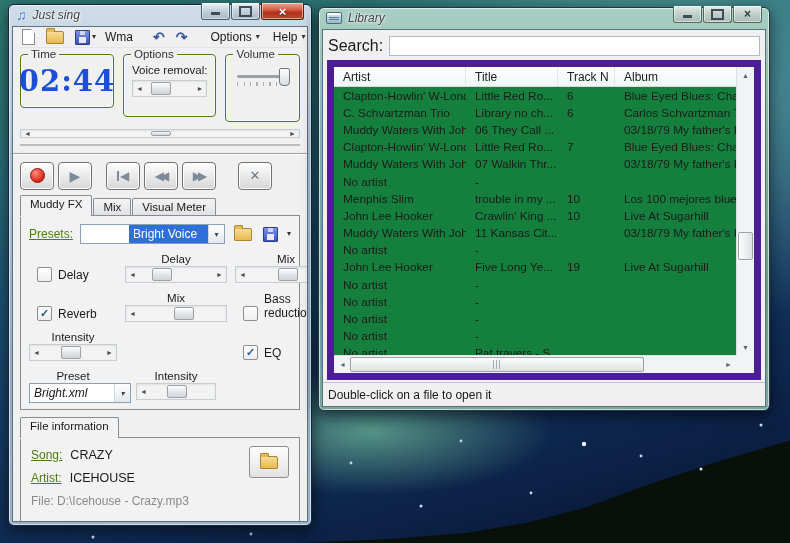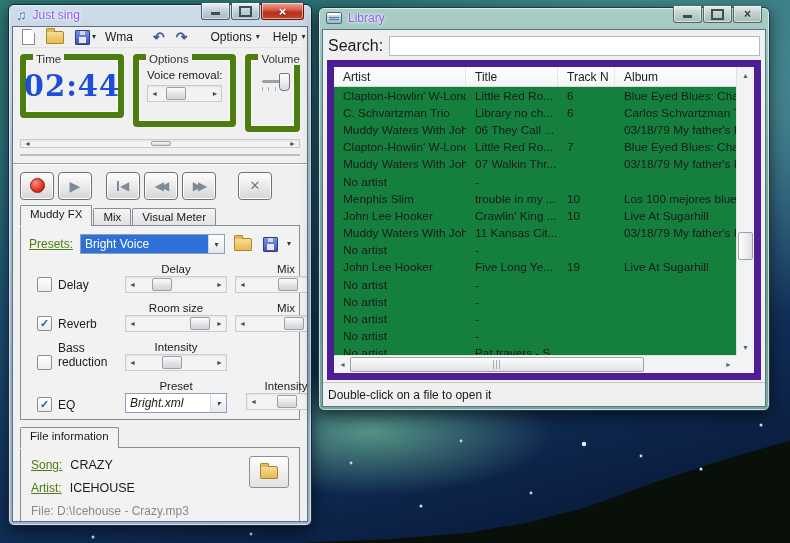--- a/index.html
+++ b/index.html
@@ -17,21 +17,21 @@
   .stars{position:absolute;left:0;top:0;width:2px;height:2px;border-radius:50%;background:transparent;
     box-shadow:583px 443px 0 1.2px #e8f0ff, 420px 505px 0 .5px #cfe0ff, 350px 462px 0 .4px #bcd4f5,
       700px 468px 0 .5px #d6e4ff, 530px 492px 0 .4px #c4d8fa, 92px 536px 0 .5px #cfe0ff,
       250px 533px 0 .4px #b8d0f0, 760px 424px 0 .5px #d6e4ff, 640px 455px 0 .4px #c4d8fa,
       460px 440px 0 .4px #b8d0f0;}
   
   .win{position:absolute;border-radius:6px;box-shadow:0 4px 16px rgba(0,0,0,.6);}
   .win .frame{position:absolute;inset:0;border-radius:6px;border:1px solid #0f2740;
     box-shadow:inset 0 0 0 1px rgba(255,255,255,.6);}
   .titlebar{position:relative;height:22px;display:flex;align-items:center;gap:6px;padding:0 8px;z-index:2;}
-  .title-text{font-size:12px;color:#8b5cf6;text-shadow:0 0 4px #fff,0 0 2px #fff;flex:1;white-space:nowrap;}
+  .title-text{font-size:12px;color:#404040;text-shadow:0 0 4px #fff,0 0 2px #fff;flex:1;white-space:nowrap;font-style:italic;}
   .caption-btns{display:flex;gap:1px;margin-top:-7px;}
   .cap-btn{width:27px;height:16px;display:flex;align-items:center;justify-content:center;
     border:1px solid #44606f;border-top:none;border-radius:0 0 3px 3px;
     background:linear-gradient(#eef4f8,#c3d2db 45%,#a8bac6);box-shadow:inset 0 0 0 1px rgba(255,255,255,.5);cursor:default;}
   .cap-btn .bar{width:9px;height:3px;background:#3d4c55;margin-top:4px;}
   .cap-btn .box{width:9px;height:7px;border:2px solid #3d4c55;background:transparent;}
   .cap-btn.close-red{width:41px;background:linear-gradient(#f0a898,#d95f4b 40%,#b3311d 60%,#c2452f);
     border-color:#6b1507;color:#fff;font-size:13px;font-weight:bold;text-shadow:0 1px 2px rgba(0,0,0,.5);}
   .client{position:absolute;left:4px;right:4px;top:22px;bottom:4px;background:#f0f0f0;
     border:1px solid #5a7287;overflow:hidden;}
@@ -52,21 +52,21 @@
   .icon-folder{width:16px;height:11px;background:linear-gradient(#f7dc96,#e8b94e);border:1px solid #a8852f;
     border-radius:1px 2px 1px 1px;position:relative;display:inline-block;}
   .icon-folder::before{content:"";position:absolute;left:-1px;top:-4px;width:7px;height:3px;
     background:#e8b94e;border:1px solid #a8852f;border-bottom:none;border-radius:2px 2px 0 0;}
   .icon-floppy{width:13px;height:13px;background:linear-gradient(#7d94e0,#3c55b8);border:1px solid #2a3c8a;
     position:relative;display:inline-block;border-radius:1px;}
   .icon-floppy::before{content:"";position:absolute;left:3px;top:6px;width:7px;height:6px;background:#e8e8f4;}
   .icon-floppy::after{content:"";position:absolute;left:4px;top:0;width:5px;height:4px;background:#cdd6f2;}
   
   .groups{display:flex;gap:9px;margin-top:6px;}
-  .group{position:relative;border:6px solid #4d7c0f;border-radius:4px;height:52px;background:#f0f0f0;
+  .group{position:relative;border:1px solid #4d7c0f;border-radius:4px;height:52px;background:#f0f0f0;
     box-shadow:inset 0 0 0 1px #fbfbfb;}
   .glabel{position:absolute;top:-7px;left:7px;background:#f0f0f0;padding:0 3px;font-size:11.5px;color:#333;}
   .grp-time{width:92px;display:flex;align-items:center;justify-content:center;}
   .time-value{font-family:"DejaVu Serif",serif;font-weight:bold;font-size:29px;letter-spacing:1px;color:#1d4ed8;}
   .grp-options{width:94px;padding:9px 8px 0;}
   .voice-removal-label{font-size:11.5px;margin-bottom:4px;white-space:nowrap;}
   .grp-volume{width:86px;padding:14px 8px 0;}
   
   .hscroll{position:relative;height:15px;background:#f3f3f3;border:1px solid #c9cdd2;
     box-shadow:inset 0 1px 2px rgba(0,0,0,.08);display:flex;align-items:center;}
@@ -100,21 +100,21 @@
   .tab{padding:2px 9px 2px;font-size:11.5px;border:1px solid #898c95;border-bottom:none;border-radius:2px 2px 0 0;
     background:linear-gradient(#f4f4f4,#e0e1e4);margin-right:1px;height:13px;}
   .tab.active{background:#f2f2f2;height:16px;position:relative;z-index:2;box-shadow:0 1px 0 #f2f2f2;}
   .panel{border:1px solid #898c95;background:#f2f2f2;margin-top:-1px;}
   .fx-panel{padding:8px 8px 6px;}
   
   .presets-row{display:flex;align-items:center;gap:7px;}
   .link-label{text-decoration:underline;color:#4d7c0f;font-size:12px;}
   .combo{display:flex;align-items:stretch;width:146px;height:18px;border:1px solid #8aa0b8;background:#fff;}
   .combo .sel{flex:1;display:flex;align-items:center;padding:0 4px;font-size:12px;white-space:nowrap;overflow:hidden;}
-  .combo .sel.hl{background:#2f6fd8;color:#fff;}
+  .combo .sel.hl{background:#2f6fd8;color:#fff;margin-left:48px;}
   .combo .dd-btn{width:15px;display:flex;align-items:center;justify-content:center;font-size:8px;color:#444;
     border-left:1px solid #d0d8e0;background:linear-gradient(#fefefe,#e4e8ec);}
   
   .fx-grid{display:grid;grid-template-columns:88px 102px 102px;column-gap:8px;row-gap:9px;margin-top:9px;}
   .fx-check{display:flex;align-items:flex-end;gap:6px;padding-left:8px;padding-bottom:1px;font-size:12px;}
   .cb{width:13px;height:13px;flex:none;border:1px solid #8e8e8e;border-radius:2px;background:linear-gradient(#fff,#ededed);
     display:flex;align-items:center;justify-content:center;font-size:11px;font-weight:bold;color:#33608e;line-height:1;}
   .fx-slider .cap{text-align:center;font-size:11.5px;margin-bottom:1px;}
   .fx-label-2line{line-height:1.15;}
   .eq-slider-narrow{width:78px;margin:0 auto;}
@@ -320,28 +320,20 @@
           </div>
         </div>
 
         <div class="fx-check">
           <span class="cb">
               <span>✓</span>
             </span>
           <span>Reverb</span>
         </div>
         <div class="fx-slider">
-          <div class="cap">Room size</div>
-          <div class="hscroll">
-            <span class="hs-arrow">◄</span>
-            <span class="hs-thumb" style="left:64%;"></span>
-            <span class="hs-arrow right">►</span>
-          </div>
-        </div>
-        <div class="fx-slider">
           <div class="cap">Mix</div>
           <div class="hscroll">
             <span class="hs-arrow">◄</span>
             <span class="hs-thumb" style="left:48%;"></span>
 
           </div>
         </div>
 
         <div class="fx-check">
           <span class="cb"></span>

